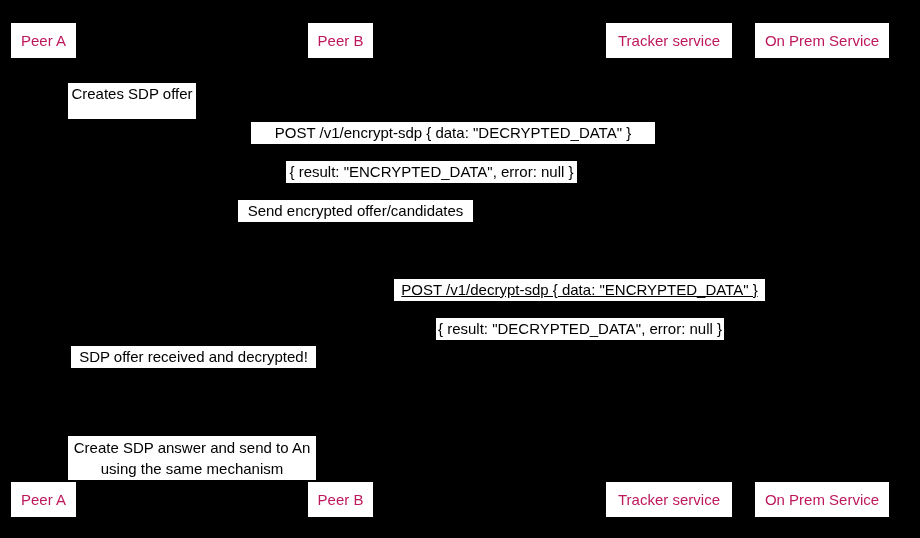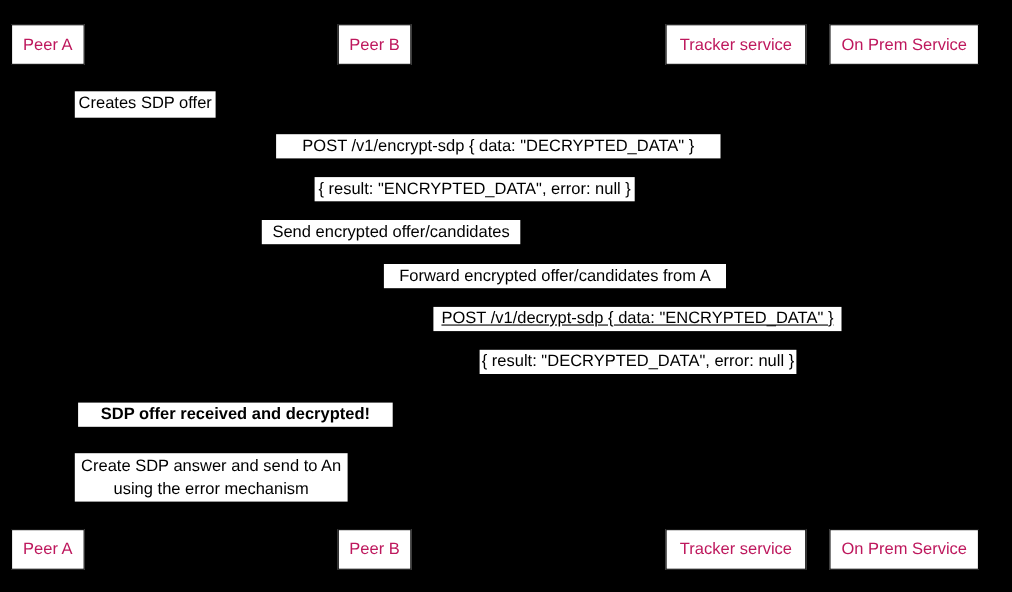--- a/index.html
+++ b/index.html
@@ -54,20 +54,21 @@
     line-height: 21px;
     white-space: nowrap;
     text-align: center;
     overflow: hidden;
     padding: 0;
   }
   .msg.two-line {
     white-space: normal;
     line-height: 21px;
     padding-top: 1px;
+    margin-top: 24px;
   }
 </style>
 </head>
 <body>
 
 <div id="canvas">
 
   <div class="lifeline" style="left:43px;  top:59px; height:422px;"></div>
   <div class="lifeline" style="left:340px; top:59px; height:422px;"></div>
   <div class="lifeline" style="left:669px; top:59px; height:422px;"></div>
@@ -86,39 +87,38 @@
   <div class="participant" style="left:307px; top:22px; width:67px; height:37px;">
     <span>Peer B</span>
   </div>
   <div class="participant" style="left:605px; top:22px; width:128px; height:37px;">
     <span>Tracker service</span>
   </div>
   <div class="participant" style="left:754px; top:22px; width:136px; height:37px;">
     <span>On Prem Service</span>
   </div>
 
-  <div class="msg" style="left:68px; top:83px; width:128px; height:24px;">Creates SDP offer</div>
+  <div class="msg" style="left:68px; top:83px; width:128px; height:36px;">Creates SDP offer</div>
 
   <div class="msg" style="left:251px; top:122px; width:404px; height:22px;">POST /v1/encrypt-sdp { data: "DECRYPTED_DATA" }</div>
 
   <div class="msg" style="left:286px; top:161px; width:291px; height:22px;">{ result: "ENCRYPTED_DATA", error: null }</div>
 
   <div class="msg" style="left:238px; top:200px; width:235px; height:22px;">Send encrypted offer/candidates</div>
 
-  <div class="msg" style="left:349px; top:240px; width:311px; height:22px;">Forward encrypted offer/candidates from A</div>
 
   <div class="msg" style="left:394px; top:279px; width:371px; height:22px;text-decoration:underline;">POST /v1/decrypt-sdp { data: "ENCRYPTED_DATA" }</div>
 
   <div class="msg" style="left:436px; top:318px; width:288px; height:22px;">{ result: "DECRYPTED_DATA", error: null }</div>
 
-  <div class="msg" style="left:71px; top:366px; width:286px; height:22px;font-weight:bold;">SDP offer received and decrypted!</div>
+  <div class="msg" style="left:71px; top:346px; width:245px; height:22px;">SDP offer received and decrypted!</div>
 
   <div class="msg two-line" style="left:68px; top:412px; width:248px; height:44px;">
     <div>Create SDP answer and send to An</div>
-    <div>using the error mechanism</div>
+    <div>using the same mechanism</div>
   </div>
 
   <div class="participant" style="left:10px; top:481px; width:67px; height:37px;">
     <span>Peer A</span>
   </div>
   <div class="participant" style="left:307px; top:481px; width:67px; height:37px;">
     <span>Peer B</span>
   </div>
   <div class="participant" style="left:605px; top:481px; width:128px; height:37px;">
     <span>Tracker service</span>

